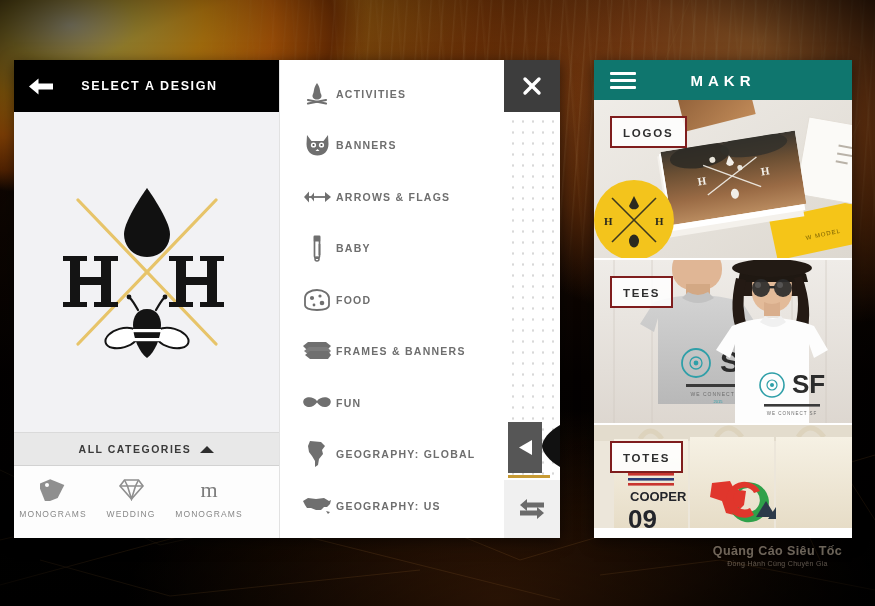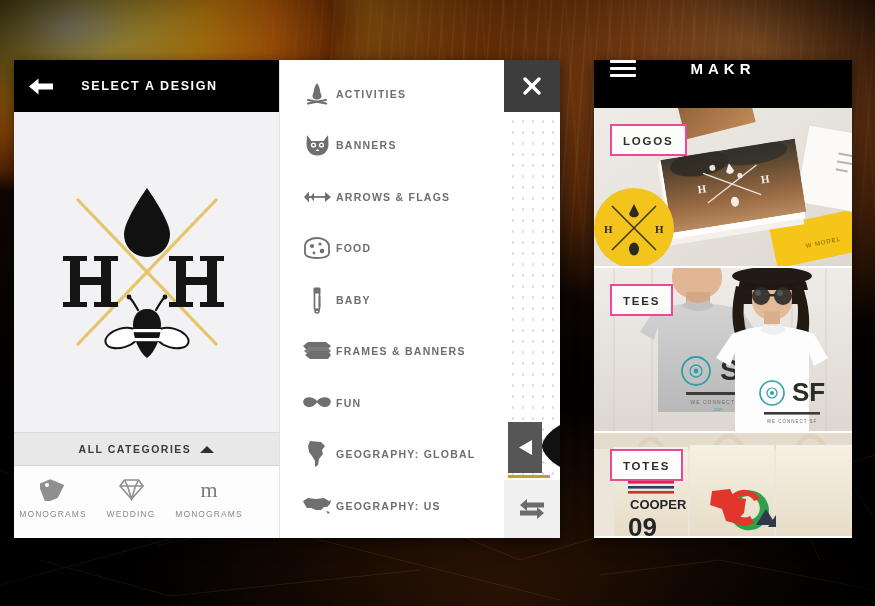--- a/index.html
+++ b/index.html
@@ -245,23 +245,24 @@
     position: absolute;
     left: 594px; top: 60px;
     width: 258px; height: 478px;
     background: #fff;
     box-shadow: 0 3px 14px rgba(0,0,0,.55);
     overflow: hidden;
     display: flex;
     flex-direction: column;
   }
   .makr-bar {
-    height: 48px;
-    background: #000000;
-    display: flex;
+    height: 40px;
+    background: #0f766e;
+    display: flex;
+    align-items: center;
     padding: 0 16px;
     flex: none;
   }
   .hamburger { width: 26px; display:flex; flex-direction:column; gap:4px; cursor:pointer; }
   .hamburger i { display:block; height:3px; background:#fff; border-radius:1px; }
   .makr-bar .brand {
     flex: 1;
     text-align: center;
     color: #fff;
     font-size: 15px;
@@ -276,21 +277,21 @@
     flex: none;
     border-bottom: 2px solid #fff;
   }
   .tile-logos { height: 160px; background: #e9e7e3; }
   .tile-tees  { height: 165px; background: #ddd9d4; }
   .tile-totes { height: 105px; background: #e4ded4; }
 
   .tile-badge {
     position: absolute;
     left: 16px; top: 16px;
-    border: 2px solid #ec4899;
+    border: 2px solid #7f1d1d;
     background: rgba(255,255,255,.86);
     padding: 5px 11px;
     z-index: 5;
   }
   .tile-badge span {
     font-size: 11.5px;
     font-weight: bold;
     letter-spacing: 1.8px;
     color: #2e2e2e;
   }
@@ -481,41 +482,41 @@
               <path d="M22 2 L28 7 L22 12 Z" fill="#6f6f6f"></path>
               <path d="M6 1.5 L1 7 L6 12.5 Z" fill="#6f6f6f"></path>
               <path d="M11 2.5 L7.5 7 L11 11.5 Z" fill="#6f6f6f"></path>
             </svg>
           </div>
           <div class="lr-lbl">ARROWS &amp; FLAGS</div>
         </div>
 
         <div class="list-row">
           <div class="lr-ico">
+            <svg width="16" height="28" viewBox="0 0 16 28">
+              <rect x="4.5" y="1.5" width="7" height="6" rx="1.2" fill="#6f6f6f"></rect>
+              <path d="M5.5 7 L5.5 22 C5.5 25 10.5 25 10.5 22 L10.5 10" fill="none" stroke="#6f6f6f" stroke-width="1.7"></path>
+              <path d="M10.5 7 L10.5 21" fill="none" stroke="#6f6f6f" stroke-width="1.7"></path>
+              <circle cx="8" cy="25" r="2" fill="none" stroke="#6f6f6f" stroke-width="1.5"></circle>
+            </svg>
+          </div>
+          <div class="lr-lbl">BABY</div>
+        </div>
+
+        <div class="list-row">
+          <div class="lr-ico">
             <svg width="28" height="22" viewBox="0 0 28 22">
               <path d="M2 9 C2 4 8 1 14 1 C21 1 26 5 26 9 L26 16 C26 19 22 21 14 21 C6 21 2 19 2 16 Z" fill="none" stroke="#6f6f6f" stroke-width="1.8"></path>
               <circle cx="9" cy="9" r="2.1" fill="#6f6f6f"></circle>
               <circle cx="17" cy="7" r="1.6" fill="#6f6f6f"></circle>
               <circle cx="19" cy="14" r="2.3" fill="#6f6f6f"></circle>
               <circle cx="11" cy="16" r="1.4" fill="#6f6f6f"></circle>
             </svg>
           </div>
           <div class="lr-lbl">FOOD</div>
-        </div>
-
-        <div class="list-row">
-          <div class="lr-ico">
-            <svg width="16" height="28" viewBox="0 0 16 28">
-              <rect x="4.5" y="1.5" width="7" height="6" rx="1.2" fill="#6f6f6f"></rect>
-              <path d="M5.5 7 L5.5 22 C5.5 25 10.5 25 10.5 22 L10.5 10" fill="none" stroke="#6f6f6f" stroke-width="1.7"></path>
-              <path d="M10.5 7 L10.5 21" fill="none" stroke="#6f6f6f" stroke-width="1.7"></path>
-              <circle cx="8" cy="25" r="2" fill="none" stroke="#6f6f6f" stroke-width="1.5"></circle>
-            </svg>
-          </div>
-          <div class="lr-lbl">BABY</div>
         </div>
 
         <div class="list-row">
           <div class="lr-ico">
             <svg width="30" height="22" viewBox="0 0 30 22">
               <path d="M1 6 L6 2 L24 2 L29 6 L24 11 L6 11 Z" fill="#6f6f6f"></path>
               <path d="M2 11 L7 7 L25 7 L29 11 L25 15 L7 15 Z" fill="#7c7c7c"></path>
               <path d="M3 15 L8 11 L26 11 L29 15 L26 19 L8 19 Z" fill="#6f6f6f"></path>
             </svg>
           </div>
@@ -785,14 +786,18 @@
           <path d="M204 12 q12 -18 26 0" fill="none" stroke="#ddd3bd" stroke-width="5"></path>
           <rect x="182" y="12" width="76" height="93" fill="url(#gCanvas)"></rect>
         </g>
       </svg>
       <div class="tile-badge">
         <span>TOTES</span>
       </div>
     </div>
   </div>
 
+  <div class="watermark">
+    <div class="wm1">Quảng Cáo Siêu Tốc</div>
+    <div class="wm2">Đồng Hành Cùng Chuyên Gia</div>
+  </div>
 
 </div>
 
 </body></html>

